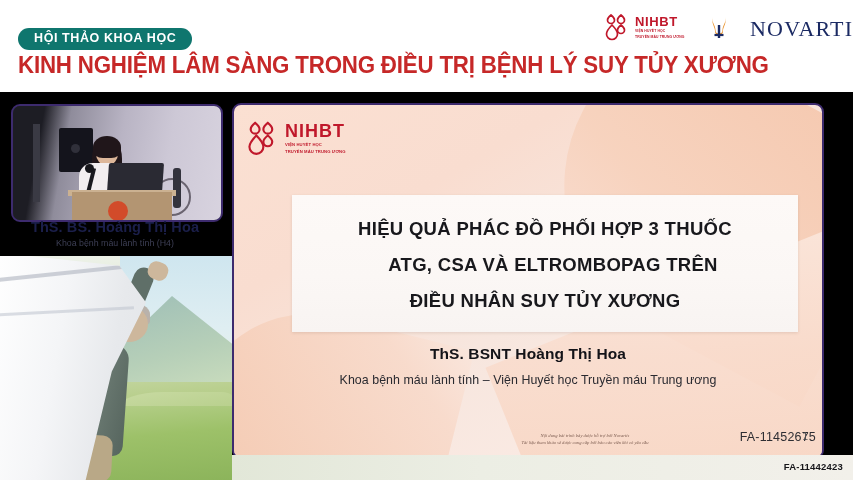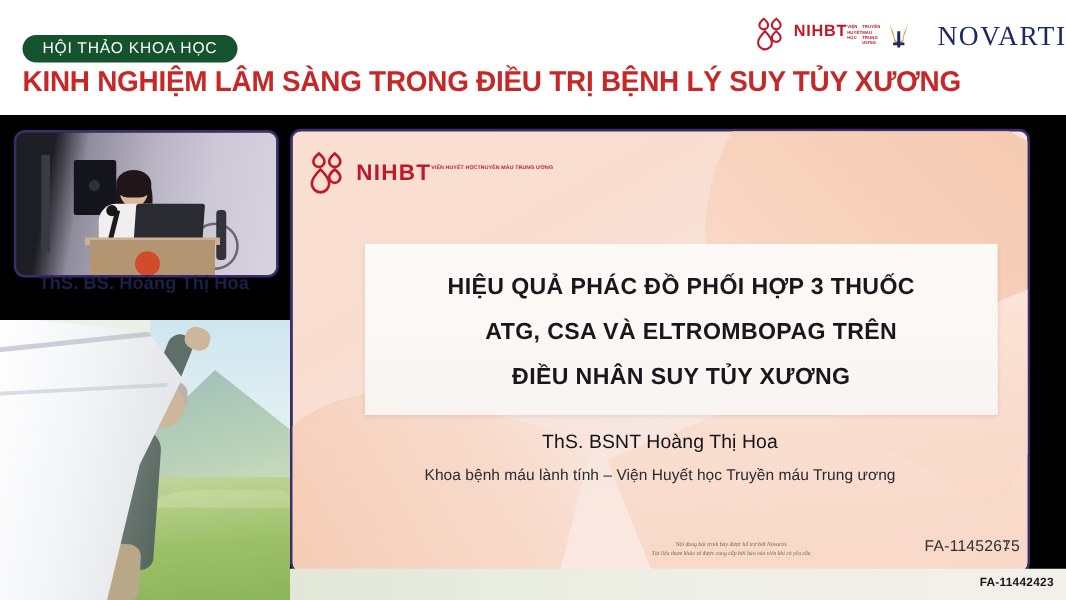--- a/index.html
+++ b/index.html
@@ -25,24 +25,24 @@
   .header {
     position: absolute;
     left: 0; top: 0;
     width: 853px;
     height: 92px;
     background: #ffffff;
   }
   .badge {
     position: absolute;
     left: 18px; top: 28px;
-    background: #14532d;
+    background: #0f766e;
     color: #ffffff;
     font-size: 12.5px;
-    font-weight: normal;
+    font-weight: bold;
     letter-spacing: 0.6px;
     padding: 4px 16px 5px 16px;
     border-radius: 11px;
     line-height: 1;
     white-space: nowrap;
   }
   .main-title {
     position: absolute;
     left: 18px; top: 54px;
     color: #c62828;
@@ -78,21 +78,21 @@
   }
 
   
   .nihbt-mark {
     position: relative;
     width: 28px; height: 30px;
     flex: none;
   }
   .nihbt-text {
     display: flex;
-    flex-direction: row;
+    flex-direction: column;
     justify-content: center;
   }
   .nihbt-name {
     color: #c0182b;
     font-size: 13px;
     font-weight: bold;
     letter-spacing: 0.6px;
     line-height: 1;
   }
   .nihbt-sub {
@@ -432,21 +432,21 @@
   .title-l1 { position: absolute; left: 0; right: 0; top: 25px; }
   .title-l2 { position: absolute; left: 16px; right: 0; top: 61px; }
   .title-l3 { position: absolute; left: 0; right: 0; top: 97px; }
 
   .author-name {
     position: absolute;
     left: 0; right: 0; top: 240px;
     text-align: center;
     color: #131318;
     font-size: 15.5px;
-    font-weight: normal;
+    font-weight: bold;
     letter-spacing: 0.1px;
   }
   .author-affil {
     position: absolute;
     left: 0; right: 0; top: 268px;
     text-align: center;
     color: #2a2a30;
     font-size: 12.4px;
     letter-spacing: 0.05px;
   }
@@ -572,20 +572,21 @@
     <div class="vid-laptop"></div>
     <div class="vid-mic"></div>
     <div class="vid-mic-head"></div>
     <div class="vid-podium-top"></div>
     <div class="vid-podium"></div>
     <div class="vid-podium-logo"></div>
   </div>
 
   <div class="speaker-name-band">
     <div class="speaker-name">ThS. BS. Hoàng Thị Hoa</div>
+    <div class="speaker-role">Khoa bệnh máu lành tính (H4)</div>
   </div>
 
   <div class="slide">
     <div class="slide-swoosh1"></div>
     <div class="slide-swoosh2"></div>
     <div class="slide-swoosh3"></div>
 
     <div class="slide-inner">
 
       <div class="logo-nihbt-slide">

